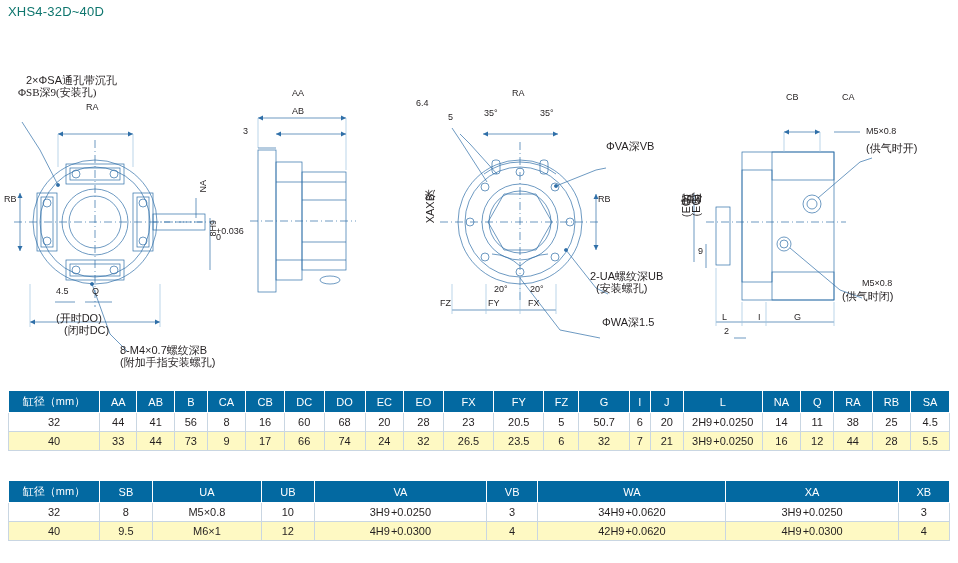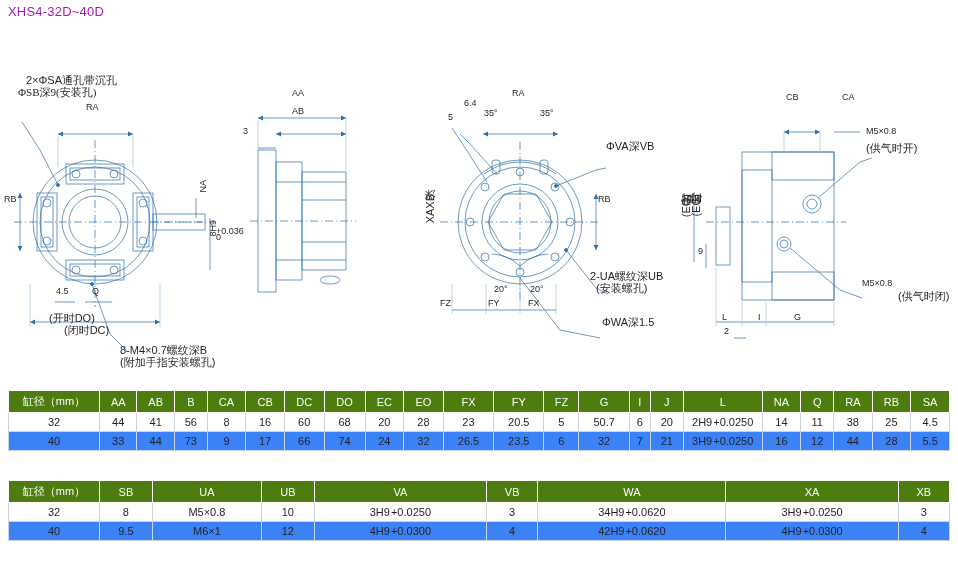--- a/index.html
+++ b/index.html
@@ -6,38 +6,38 @@
   body{
     width:958px;height:563px;
     background:#ffffff;
     font-family:"Liberation Sans", sans-serif;
     color:#231f20;
     position:relative;
     overflow:hidden;
   }
   .title{
     position:absolute;left:8px;top:4px;
-    font-size:13px;color:#a21caf;letter-spacing:.2px;
+    font-size:13px;color:#0f766e;letter-spacing:.2px;
   }
   
   #drawing{position:absolute;left:0;top:22px;width:958px;height:360px;}
   .lbl{position:absolute;font-size:9px;color:#231f20;white-space:nowrap;line-height:1.15;}
   .lbl.cn{font-size:11px;}
   .vert{writing-mode:vertical-rl;transform:rotate(180deg);}
   
   .tbl{position:absolute;border-collapse:collapse;font-size:11px;}
   .tbl th{
-    background:#4d7c0f;color:#ffffff;font-weight:normal;
+    background:#0369a1;color:#ffffff;font-weight:normal;
     border:1px solid #ffffff;text-align:center;padding:3px 2px;margin-top:36px;
   }
   .tbl td{
     border:1px solid #c9d6e2;text-align:center;padding:3px 2px;color:#231f20;
     background:#ffffff;
   }
-  .tbl tr.alt td{background:#3b82f6;}
+  .tbl tr.alt td{background:#fef9c3;}
   .tolbox{display:inline-flex;}
   .tolbox .nums{display:inline-block;margin-left:1px;}
 </style>
 </head>
 <body>
 
 <div class="title">XHS4-32D~40D</div>
 
 <div id="drawing">
 
@@ -221,33 +221,33 @@
   <div class="lbl" style="left:86px;top:80px;">RA</div>
   <div class="lbl" style="left:4px;top:172px;">RB</div>
   <div class="lbl vert" style="left:198px;top:158px;">NA</div>
   <div class="lbl vert" style="left:208px;top:198px;">8H9</div>
   <div class="lbl" style="left:216px;top:206px;line-height:6px;">
     <span class="small">+0.036</span><br>
     <span class="small">0</span>
   </div>
   <div class="lbl" style="left:56px;top:264px;">4.5</div>
   <div class="lbl" style="left:92px;top:264px;">Q</div>
-  <div class="lbl cn" style="left:49px;top:290px;">(开时DO)</div>
+  <div class="lbl cn" style="left:56px;top:290px;">(开时DO)</div>
   <div class="lbl cn" style="left:64px;top:302px;">(闭时DC)</div>
   <div class="lbl cn" style="left:120px;top:322px;">8-M4×0.7螺纹深B</div>
   <div class="lbl cn" style="left:120px;top:334px;">(附加手指安装螺孔)</div>
 
   
   <div class="lbl" style="left:292px;top:66px;">AA</div>
   <div class="lbl" style="left:292px;top:84px;">AB</div>
   <div class="lbl" style="left:243px;top:104px;">3</div>
 
   
   <div class="lbl" style="left:512px;top:66px;">RA</div>
-  <div class="lbl" style="left:464px;top:76px;">6.4</div>
+  <div class="lbl" style="left:416px;top:76px;">6.4</div>
   <div class="lbl" style="left:448px;top:90px;">5</div>
   <div class="lbl" style="left:484px;top:86px;">35°</div>
   <div class="lbl" style="left:540px;top:86px;">35°</div>
   <div class="lbl" style="left:494px;top:262px;">20°</div>
   <div class="lbl" style="left:530px;top:262px;">20°</div>
   <div class="lbl cn" style="left:606px;top:118px;">ΦVA深VB</div>
   <div class="lbl" style="left:598px;top:172px;">RB</div>
   <div class="lbl cn vert" style="left:424px;top:172px;">XA深XB</div>
   <div class="lbl cn" style="left:590px;top:248px;">2-UA螺纹深UB</div>
   <div class="lbl cn" style="left:596px;top:260px;">(安装螺孔)</div>
@@ -255,21 +255,21 @@
   <div class="lbl" style="left:488px;top:276px;">FY</div>
   <div class="lbl" style="left:528px;top:276px;">FX</div>
   <div class="lbl cn" style="left:602px;top:294px;">ΦWA深1.5</div>
 
   
   <div class="lbl" style="left:786px;top:70px;">CB</div>
   <div class="lbl" style="left:842px;top:70px;">CA</div>
   <div class="lbl" style="left:866px;top:104px;">M5×0.8</div>
   <div class="lbl cn" style="left:866px;top:120px;">(供气时开)</div>
   <div class="lbl" style="left:862px;top:256px;">M5×0.8</div>
-  <div class="lbl cn" style="left:898px;top:268px;text-align:right;">(供气时闭)</div>
+  <div class="lbl cn" style="left:842px;top:268px;text-align:right;">(供气时闭)</div>
   <div class="lbl cn vert" style="left:680px;top:172px;">(开时EO)</div>
   <div class="lbl cn vert" style="left:690px;top:172px;">(闭时EC)</div>
   <div class="lbl" style="left:698px;top:224px;">9</div>
   <div class="lbl" style="left:722px;top:290px;">L</div>
   <div class="lbl" style="left:758px;top:290px;">I</div>
   <div class="lbl" style="left:794px;top:290px;">G</div>
   <div class="lbl" style="left:724px;top:304px;">2</div>
 </div>
 
 <table class="tbl" id="t1" style="left:8px;top:390px;width:942px;">

